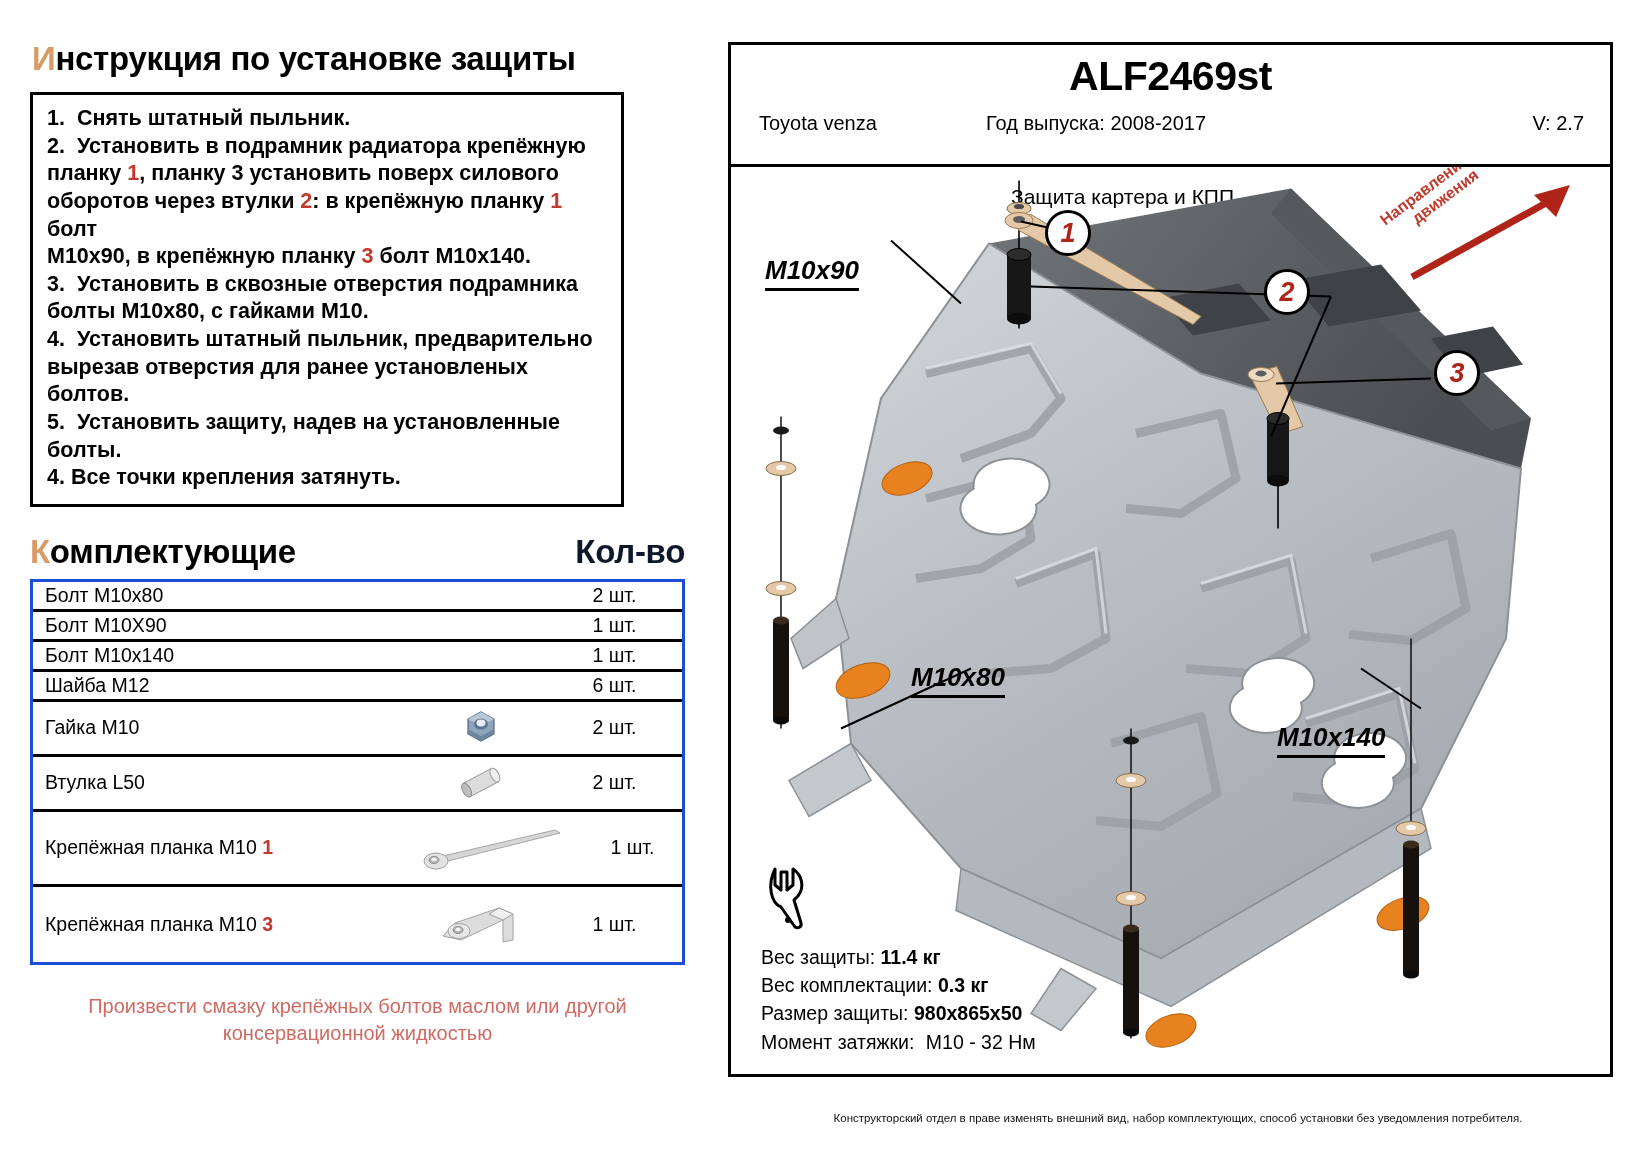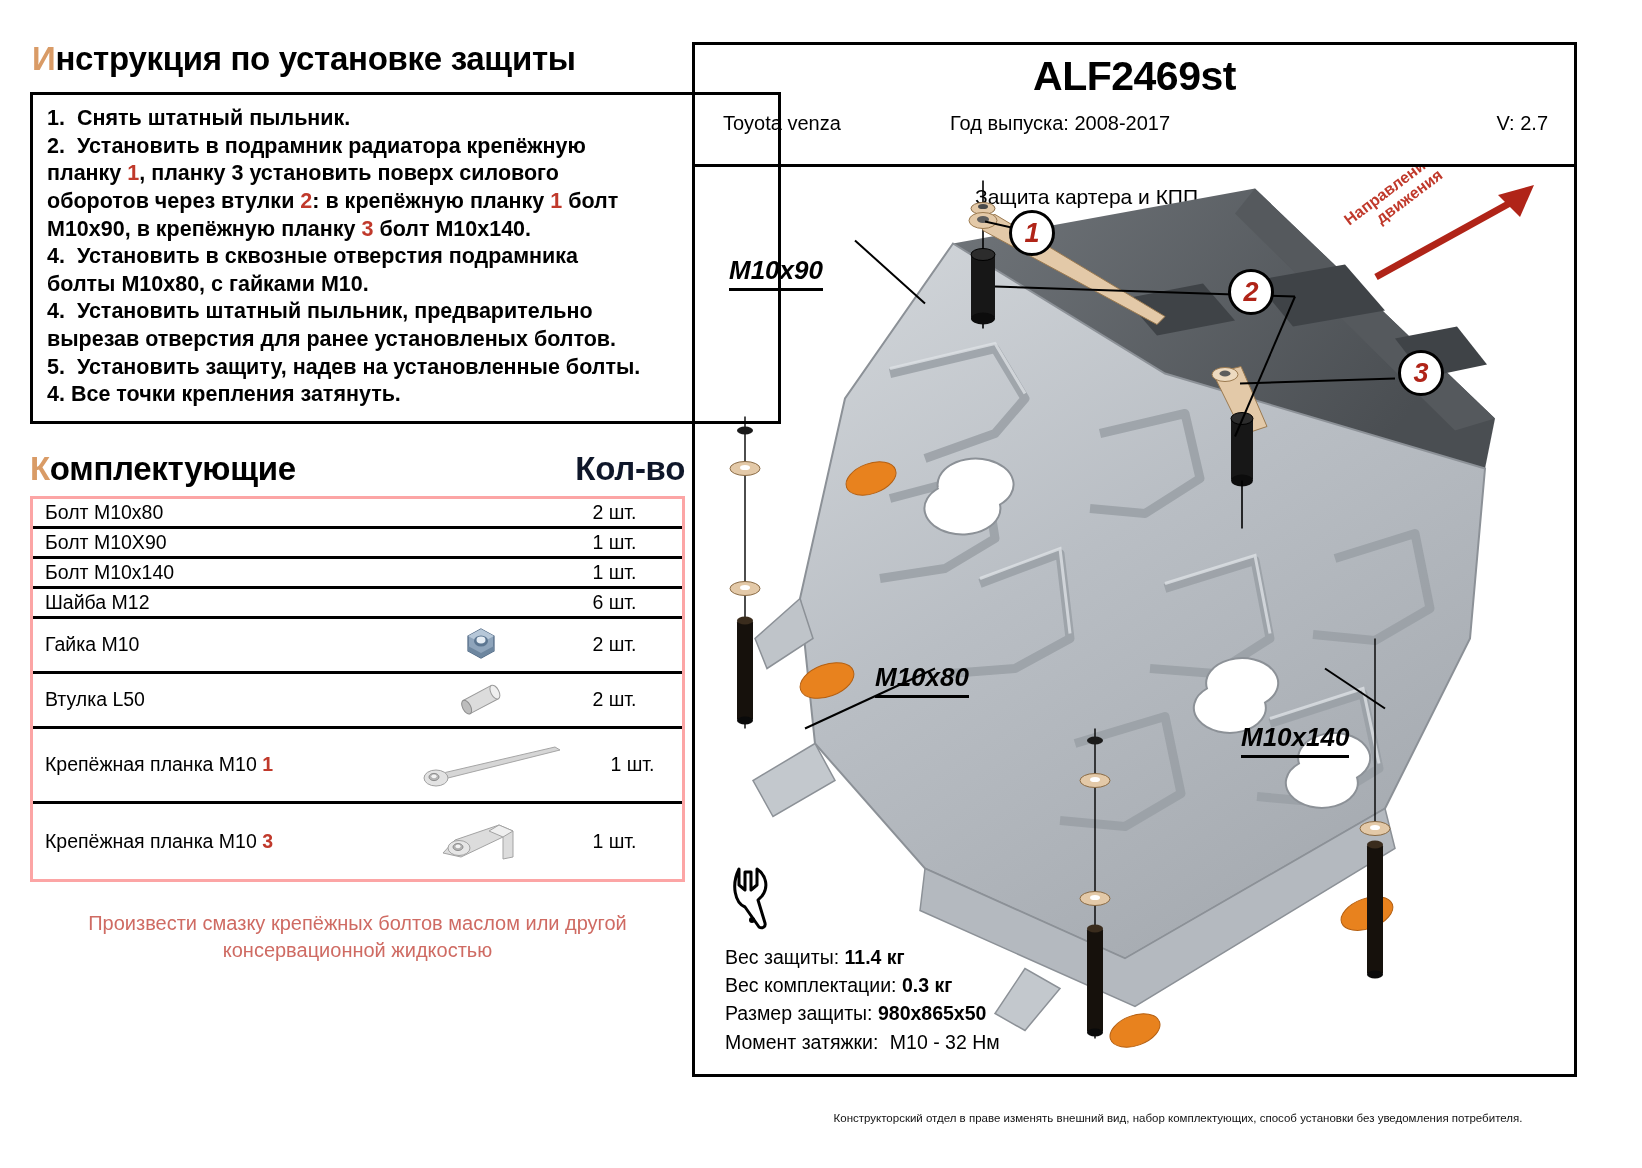--- a/index.html
+++ b/index.html
@@ -15,38 +15,38 @@
   .h-title{
     font-size:33px;font-weight:bold;letter-spacing:-0.3px;
     margin:0 0 14px 2px;white-space:nowrap;
   }
   .h-title .cap{color:#d99b66;}
 
   #instruction-box{
     border:3px solid #000;
     padding:10px 14px 12px 14px;
     box-sizing:border-box;
-    width:751px;
+    width:594px;
   }
   .instr-line{
     font-size:21.5px;font-weight:bold;line-height:1.285;
     margin:0;white-space:pre-wrap;
   }
   .instr-line .rd{color:#c0392b;}
 
   
   #components-heading{
     display:flex;justify-content:space-between;align-items:flex-end;
     width:655px;margin-top:26px;margin-bottom:8px;
   }
   #components-heading .h-title{margin:0;}
 
   
   #components-table{
-    border:3px solid #fca5a5;border-top-width:3px;
+    border:3px solid #1d4ed8;border-top-width:3px;
     width:655px;box-sizing:border-box;
   }
   .comp-row{
     display:flex;align-items:center;
     border-bottom:3px solid #000;
     box-sizing:border-box;
     position:relative;
   }
   .comp-row:last-child{border-bottom:none;}
   .comp-row.r-short{height:30px;}
@@ -64,21 +64,21 @@
   .comp-qty{
     flex:0 0 135px;text-align:center;font-size:19.5px;white-space:nowrap;
   }
 
   #lubrication-note{
     margin-top:28px;width:655px;text-align:center;
     color:#cf6b63;font-size:20px;line-height:1.35;
   }
 
   
-  #right-panel{position:absolute;left:692px;top:42px;width:885px;height:1060px;text-decoration:underline;}
+  #right-panel{position:absolute;left:728px;top:42px;width:885px;height:1060px;text-decoration:underline;}
 
   #right-header{
     border:3px solid #000;border-bottom-width:3px;
     height:125px;box-sizing:border-box;position:relative;
   }
   #product-code{
     position:absolute;left:0;right:0;top:8px;text-align:center;
     font-size:41px;font-weight:bold;letter-spacing:-0.5px;
   }
   #header-meta{
@@ -147,21 +147,21 @@
   <div class="h-title">
     <span class="cap">И</span><span>нструкция по установке защиты</span>
   </div>
 
   <div id="instruction-box">
     <p class="instr-line">1.  Снять штатный пыльник.</p>
     <p class="instr-line">2.  Установить в подрамник радиатора крепёжную</p>
     <p class="instr-line">планку <span class="rd">1</span>, планку 3 установить поверх силового</p>
     <p class="instr-line">оборотов через втулки <span class="rd">2</span>: в крепёжную планку <span class="rd">1</span> болт</p>
     <p class="instr-line">М10х90, в крепёжную планку <span class="rd">3</span> болт М10х140.</p>
-    <p class="instr-line">4.  Установить в сквозные отверстия подрамника</p>
+    <p class="instr-line">3.  Установить в сквозные отверстия подрамника</p>
     <p class="instr-line">болты М10х80, с гайками М10.</p>
     <p class="instr-line">4.  Установить штатный пыльник, предварительно</p>
     <p class="instr-line">вырезав отверстия для ранее установленых болтов.</p>
     <p class="instr-line">5.  Установить защиту, надев на установленные болты.</p>
     <p class="instr-line">4. Все точки крепления затянуть.</p>
   </div>
 
   <div id="components-heading">
     <div class="h-title">
       <span class="cap">К</span><span>омплектующие</span>

